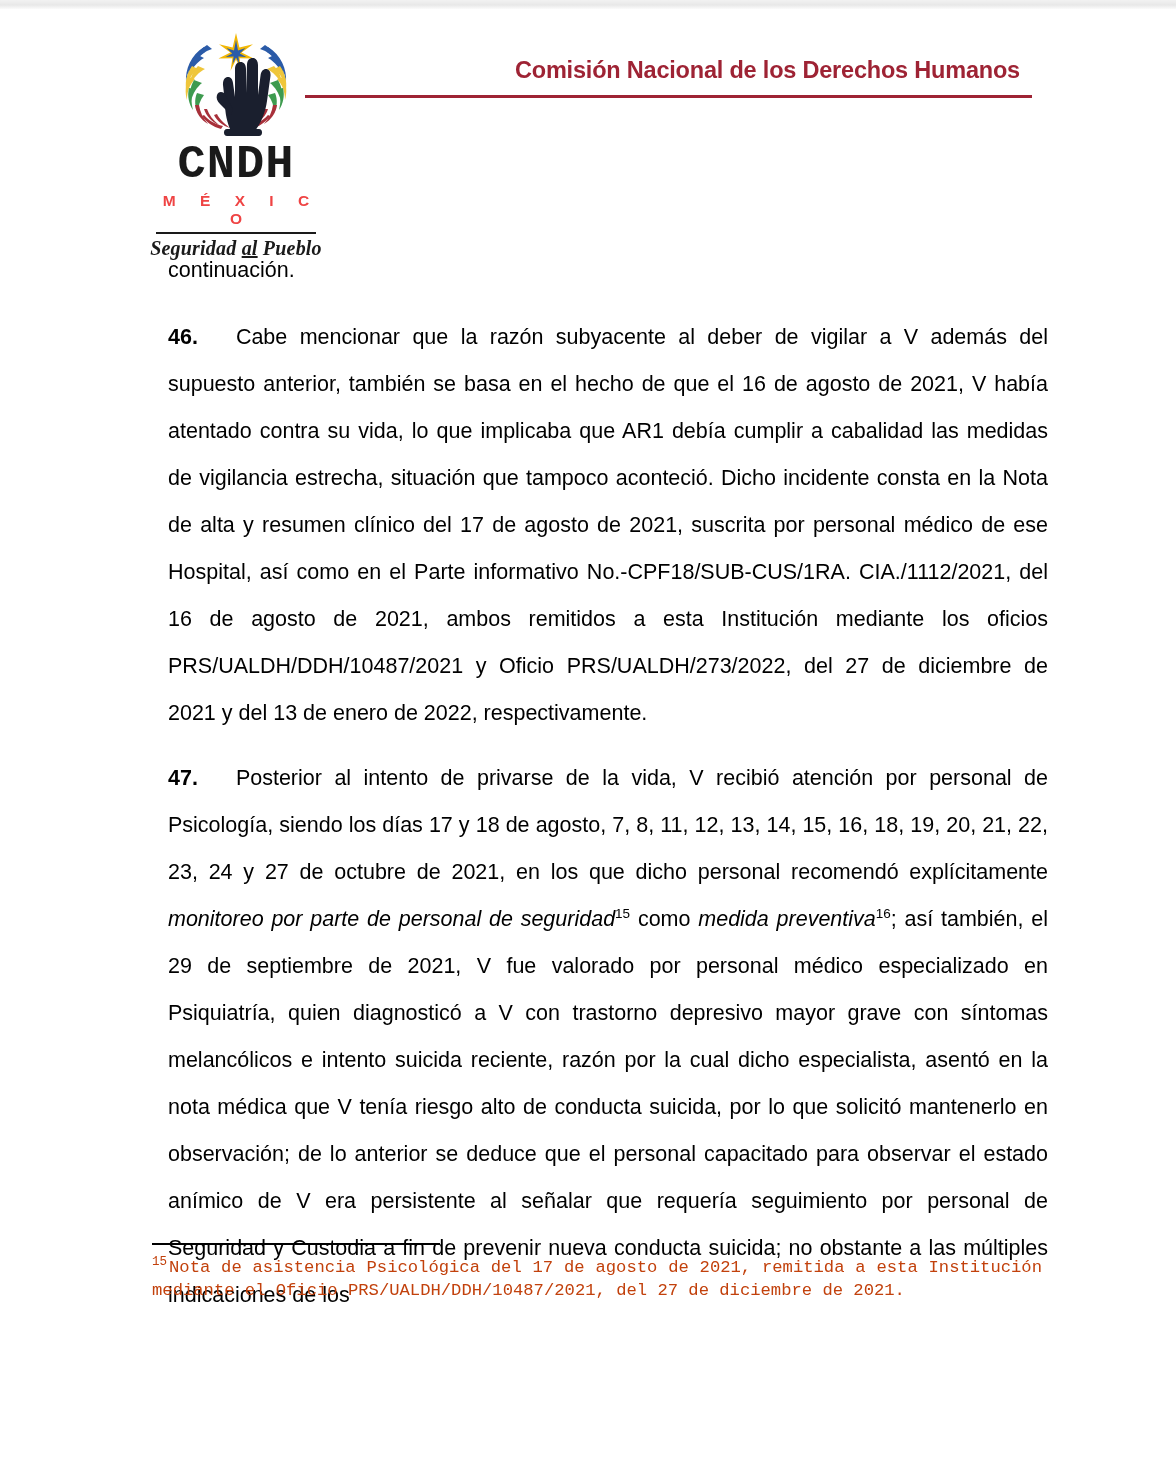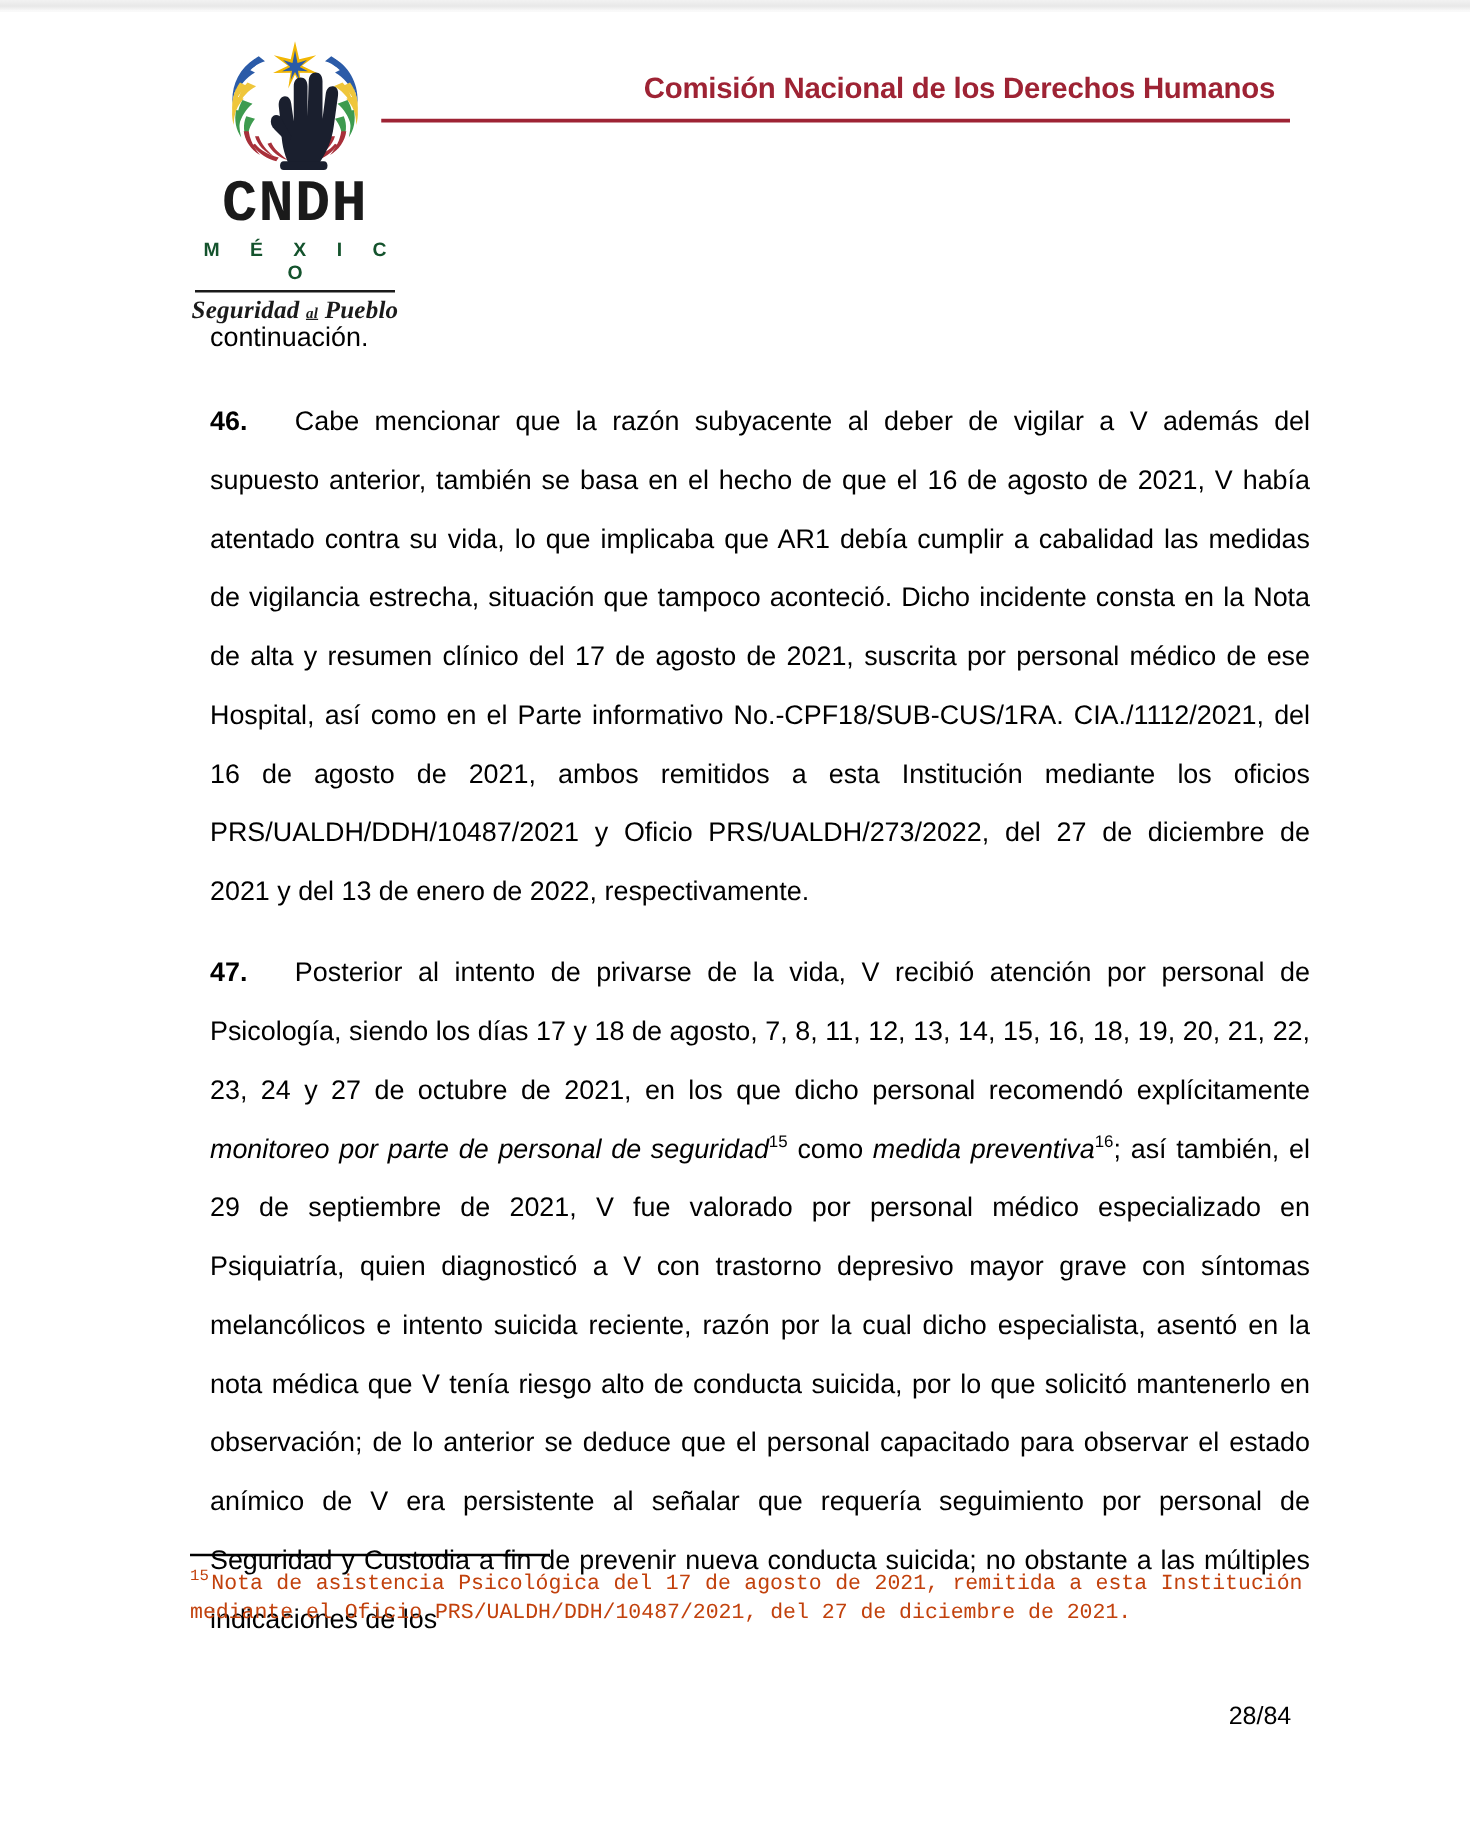--- a/index.html
+++ b/index.html
@@ -66,21 +66,21 @@
     line-height: 0.95;
     margin-top: 2px;
   }
 
   .mexico-word {
     font-family: "Liberation Sans", sans-serif;
     font-weight: bold;
     font-size: 15.5px;
     letter-spacing: 10px;
     text-align: center;
-    color: #14532d;
+    color: #ef4444;
     padding-left: 10px;
     margin-top: 4px;
   }
 
   .word-rule {
     width: 160px;
     height: 2px;
     background: #1a1a1a;
     margin: 4px auto 0 auto;
   }
@@ -89,21 +89,21 @@
     font-family: "Liberation Serif", serif;
     font-style: italic;
     font-weight: bold;
     font-size: 20px;
     text-align: center;
     color: #1a1a1a;
     margin-top: 3px;
     letter-spacing: 0.2px;
   }
   .slogan .small-al {
-    font-size: 12px;
+    font-size: 20px;
     text-decoration: underline;
   }
 
   .header-title {
     position: absolute;
     left: 293px;
     top: 48px;
     width: 727px;
     text-align: right;
     font-family: "Liberation Sans", sans-serif;
@@ -285,15 +285,14 @@
     <p class="para">
       <span class="pnum">47.</span><span class="pgap"></span><span>Posterior al intento de privarse de la vida, V recibió atención por personal de Psicología, siendo los días 17 y 18 de agosto, 7, 8, 11, 12, 13, 14, 15, 16, 18, 19, 20, 21, 22, 23, 24 y 27 de octubre de 2021, en los que dicho personal recomendó explícitamente </span><em class="it">monitoreo por parte de personal de seguridad</em><sup class="fn">15</sup><span> como </span><em class="it">medida preventiva</em><sup class="fn">16</sup><span>; así también, el 29 de septiembre de 2021, V fue valorado por personal médico especializado en Psiquiatría, quien diagnosticó a V con trastorno depresivo mayor grave con síntomas melancólicos e intento suicida reciente, razón por la cual dicho especialista, asentó en la nota médica que V tenía riesgo alto de conducta suicida, por lo que solicitó mantenerlo en observación; de lo anterior se deduce que el personal capacitado para observar el estado anímico de V era persistente al señalar que requería seguimiento por personal de Seguridad y Custodia a fin de prevenir nueva conducta suicida; no obstante a las múltiples indicaciones de los</span>
     </p>
   </div>
 
   <div class="footnotes">
     <div class="fn-rule"></div>
     <p class="fn-item"><sup>15</sup><span>Nota de asistencia Psicológica del 17 de agosto de 2021, remitida a esta Institución mediante el Oficio PRS/UALDH/DDH/10487/2021, del 27 de diciembre de 2021.</span></p>
   </div>
 
-  <div class="page-number">28/84</div>
 
 </div>
 
 </body></html>

